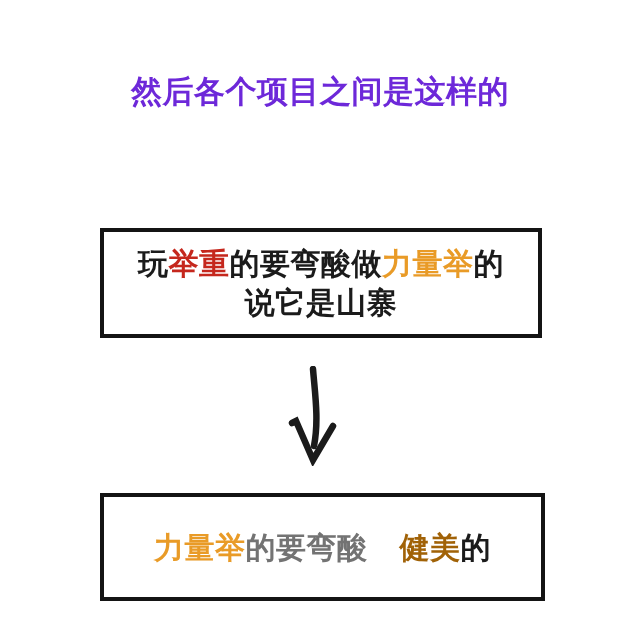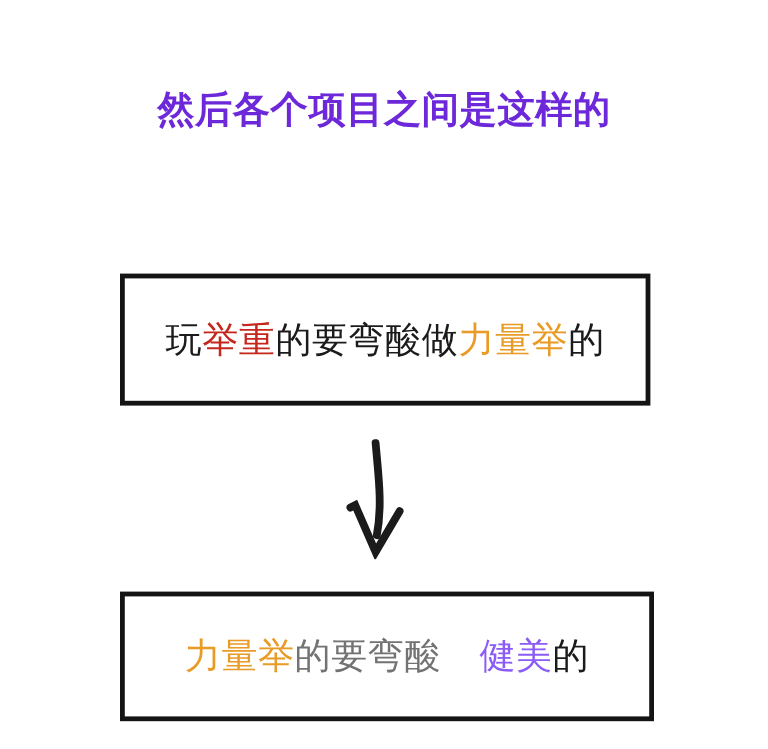--- a/index.html
+++ b/index.html
@@ -25,21 +25,21 @@
     position: absolute;
     box-sizing: border-box;
     border: 4px solid #141414;
     background: #ffffff;
     display: flex;
     flex-direction: column;
     justify-content: center;
     align-items: center;
     text-align: center;
     font-size: 30px;
-    font-weight: 400;
+    font-weight: 700;
     line-height: 39px;
     letter-spacing: 0.5px;
   }
   #box1 { left: 100px; top: 228px; width: 442px; height: 110px; }
   #box2 { left: 100px; top: 493px; width: 445px; height: 108px; }
   .line { white-space: nowrap; }
   .arrow-wrap {
     position: absolute;
     left: 283px;
     top: 366px;
@@ -50,26 +50,27 @@
 </style>
 </head>
 <body>
 
 <div class="title" style="color: #6d28d9;">然后各个项目之间是这样的</div>
 
 <div class="flow-box" id="box1">
   <div class="line">
     <span style="color: rgb(27, 27, 27);">玩</span><span style="color: rgb(197, 39, 29);">举重</span><span style="color: rgb(27, 27, 27);">的要弯酸做</span><span style="color: rgb(233, 155, 39);">力量举</span><span style="color: rgb(27, 27, 27);">的</span>
   </div>
+  <div class="line" style="color: rgb(27, 27, 27);">说它是山寨</div>
 </div>
 
 <div class="arrow-wrap">
   <svg viewBox="0 0 58 100" xmlns="http://www.w3.org/2000/svg" aria-hidden="true">
     <path d="M30 3 C 32 28, 36 54, 31 80" fill="none" stroke="#1b1b1b" stroke-width="6.5" stroke-linecap="round"></path>
     <path d="M9 57 L13 55 L30 94 L50 60" fill="none" stroke="#1b1b1b" stroke-width="6.5" stroke-linecap="round" stroke-linejoin="miter"></path>
   </svg>
 </div>
 
 <div class="flow-box" id="box2">
   <div class="line">
-    <span style="color: rgb(233, 155, 39);">力量举</span><span style="color: #737373;">的要弯酸</span><span style="color: #8b5cf6; margin-left: 32px;">健美</span><span style="color: rgb(27, 27, 27);">的</span>
+    <span style="color: rgb(233, 155, 39);">力量举</span><span style="color: #737373;">的要弯酸</span><span style="color: #a16207; margin-left: 32px;">健美</span><span style="color: rgb(27, 27, 27);">的</span>
   </div>
 </div>
 
 </body></html>

